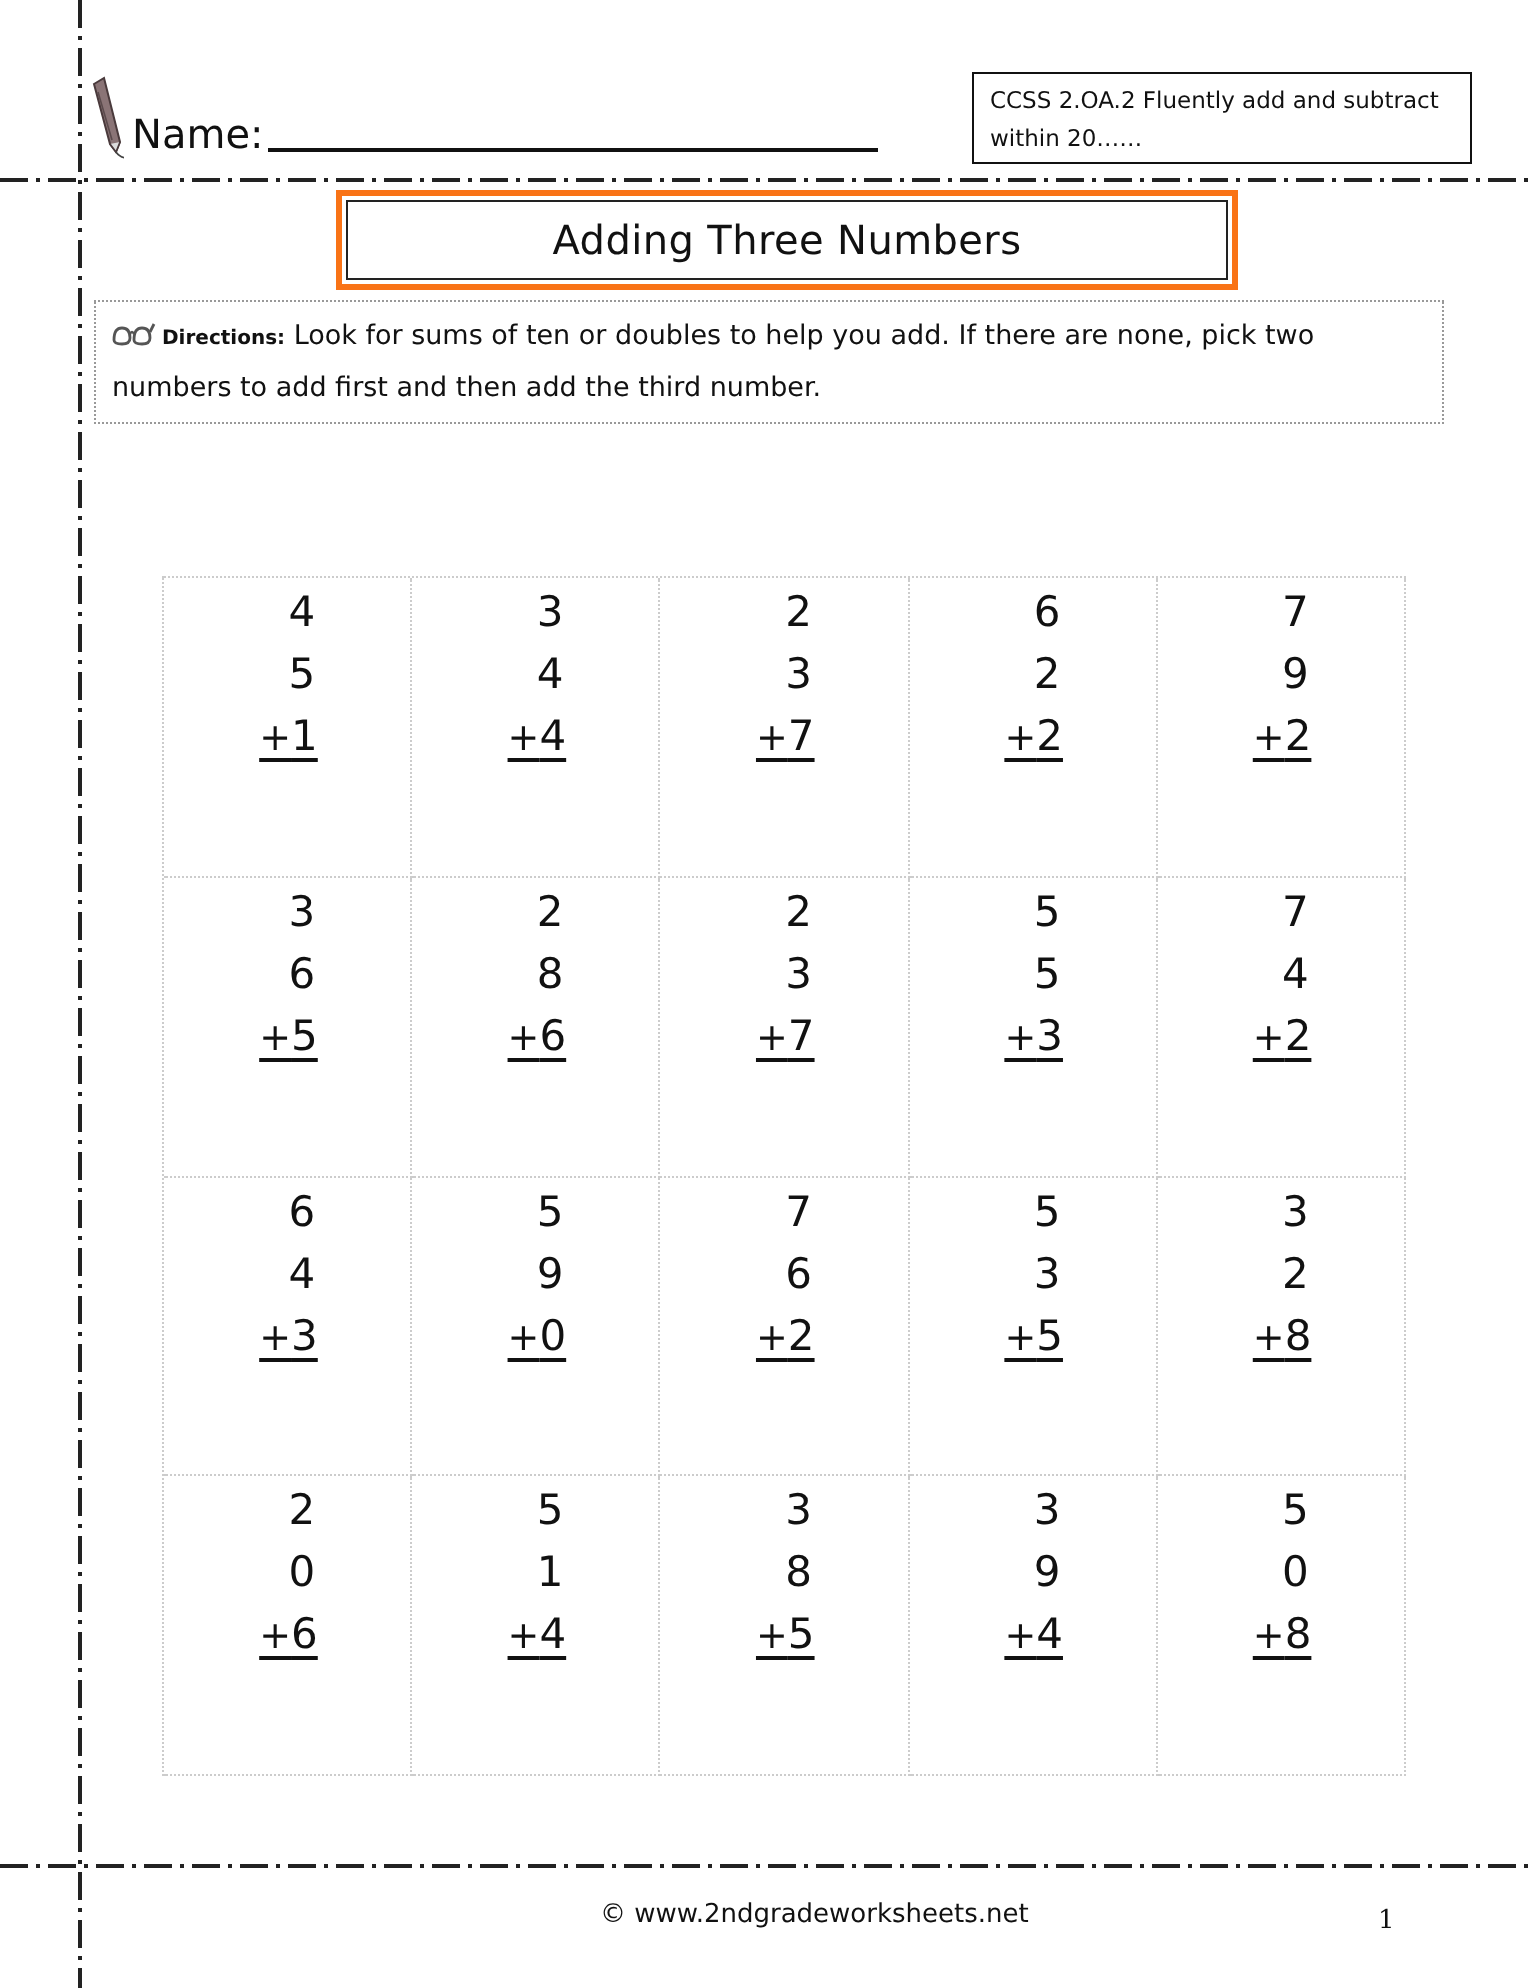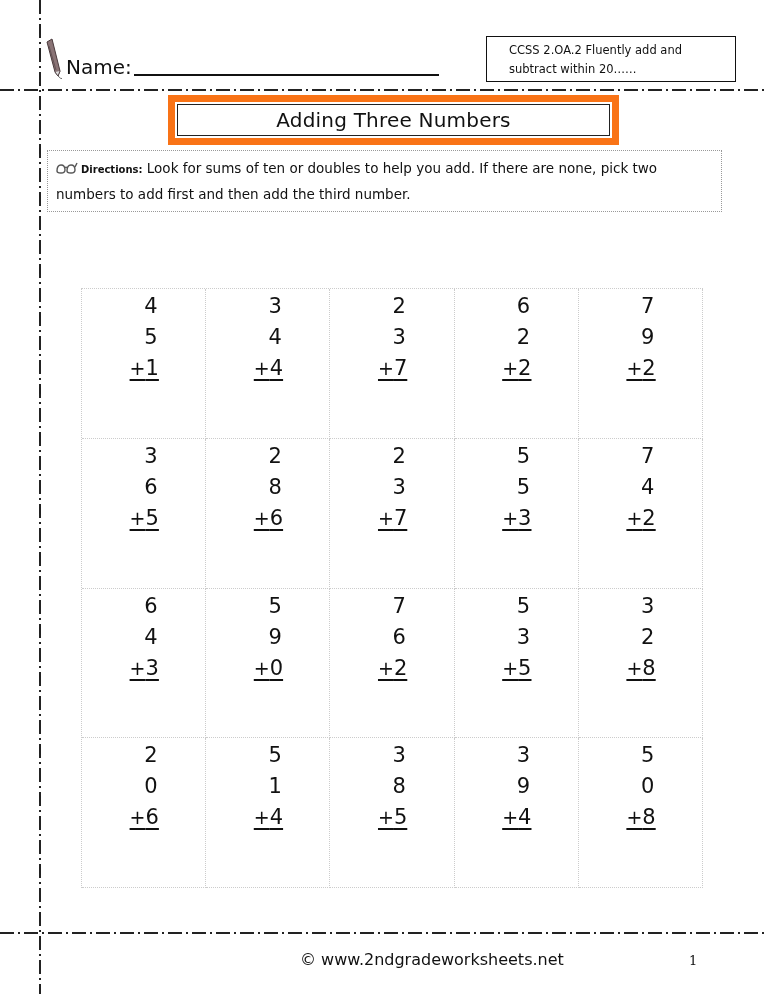--- a/index.html
+++ b/index.html
@@ -16,27 +16,27 @@
       position: absolute; top: 0; width: 2px; height: 994px;
       background-image: repeating-linear-gradient(180deg, #222 0 14px, transparent 14px 18px, #222 18px 20px, transparent 20px 24px);
     }
     .name-area { position: absolute; left: 44px; top: 34px; height: 46px; display: flex; align-items: flex-end; }
     .pencil { width: 18px; height: 42px; margin-right: 4px; }
     .name-label { font-size: 20px; line-height: 22px; margin-bottom: 2px; }
     .name-line { width: 305px; border-bottom: 2px solid #111; height: 20px; margin-left: 2px; margin-bottom: 4px; }
 
     .ccss-box {
       position: absolute; left: 486px; top: 36px; width: 250px; height: 46px;
-      border: 1.5px solid #111; padding: 4px 22px; box-sizing: border-box;
+      border: 1.5px solid #111; padding: 4px 8px; box-sizing: border-box;
       font-size: 11.5px; line-height: 19px;
     }
 
     .title-box {
       position: absolute; left: 168px; top: 95px; width: 451px; height: 50px;
-      border: 7px solid #f97316; box-shadow: inset 0 0 0 2px #fff, inset 0 0 0 3px #222;
+      border: 3px solid #f97316; box-shadow: inset 0 0 0 2px #fff, inset 0 0 0 3px #222;
       box-sizing: border-box; display: flex; align-items: center; justify-content: center;
     }
     .title-text { font-size: 20px; letter-spacing: 0.2px; }
 
     .directions {
       position: absolute; left: 47px; top: 150px; width: 675px; height: 62px;
       border: 1px dotted #999; box-sizing: border-box; padding: 5px 8px;
       font-size: 13.5px; line-height: 24px;
     }
     .dir-head { font-weight: bold; font-size: 10px; }
@@ -53,21 +53,21 @@
     }
     .problem {
       position: absolute; top: 2px; left: 0; width: 100%;
       display: flex; flex-direction: column; align-items: center;
       font-size: 21px; line-height: 31px;
     }
     .problem .n { width: 28px; text-align: right; }
     .problem .add { width: 28px; text-align: right; text-decoration: underline; text-underline-offset: 4px; text-decoration-thickness: 2px; }
     .problem .add .plus { font-size: 19px; }
 
-    .footer-text { position: absolute; left: 300px; top: 950px; font-size: 16px; }
+    .footer-text { position: absolute; left: 300px; top: 950px; font-size: 13px; }
     .page-num { position: absolute; left: 689px; top: 953px; font-size: 13px; font-family: "DejaVu Serif", serif; }
   </style>
 </head>
 <body>
 
 <div class="cut-v" style="left:39px;"></div>
 <div class="cut-h" style="top:89px;"></div>
 <div class="cut-h" style="top:932px;"></div>
 
 <div class="name-area">

